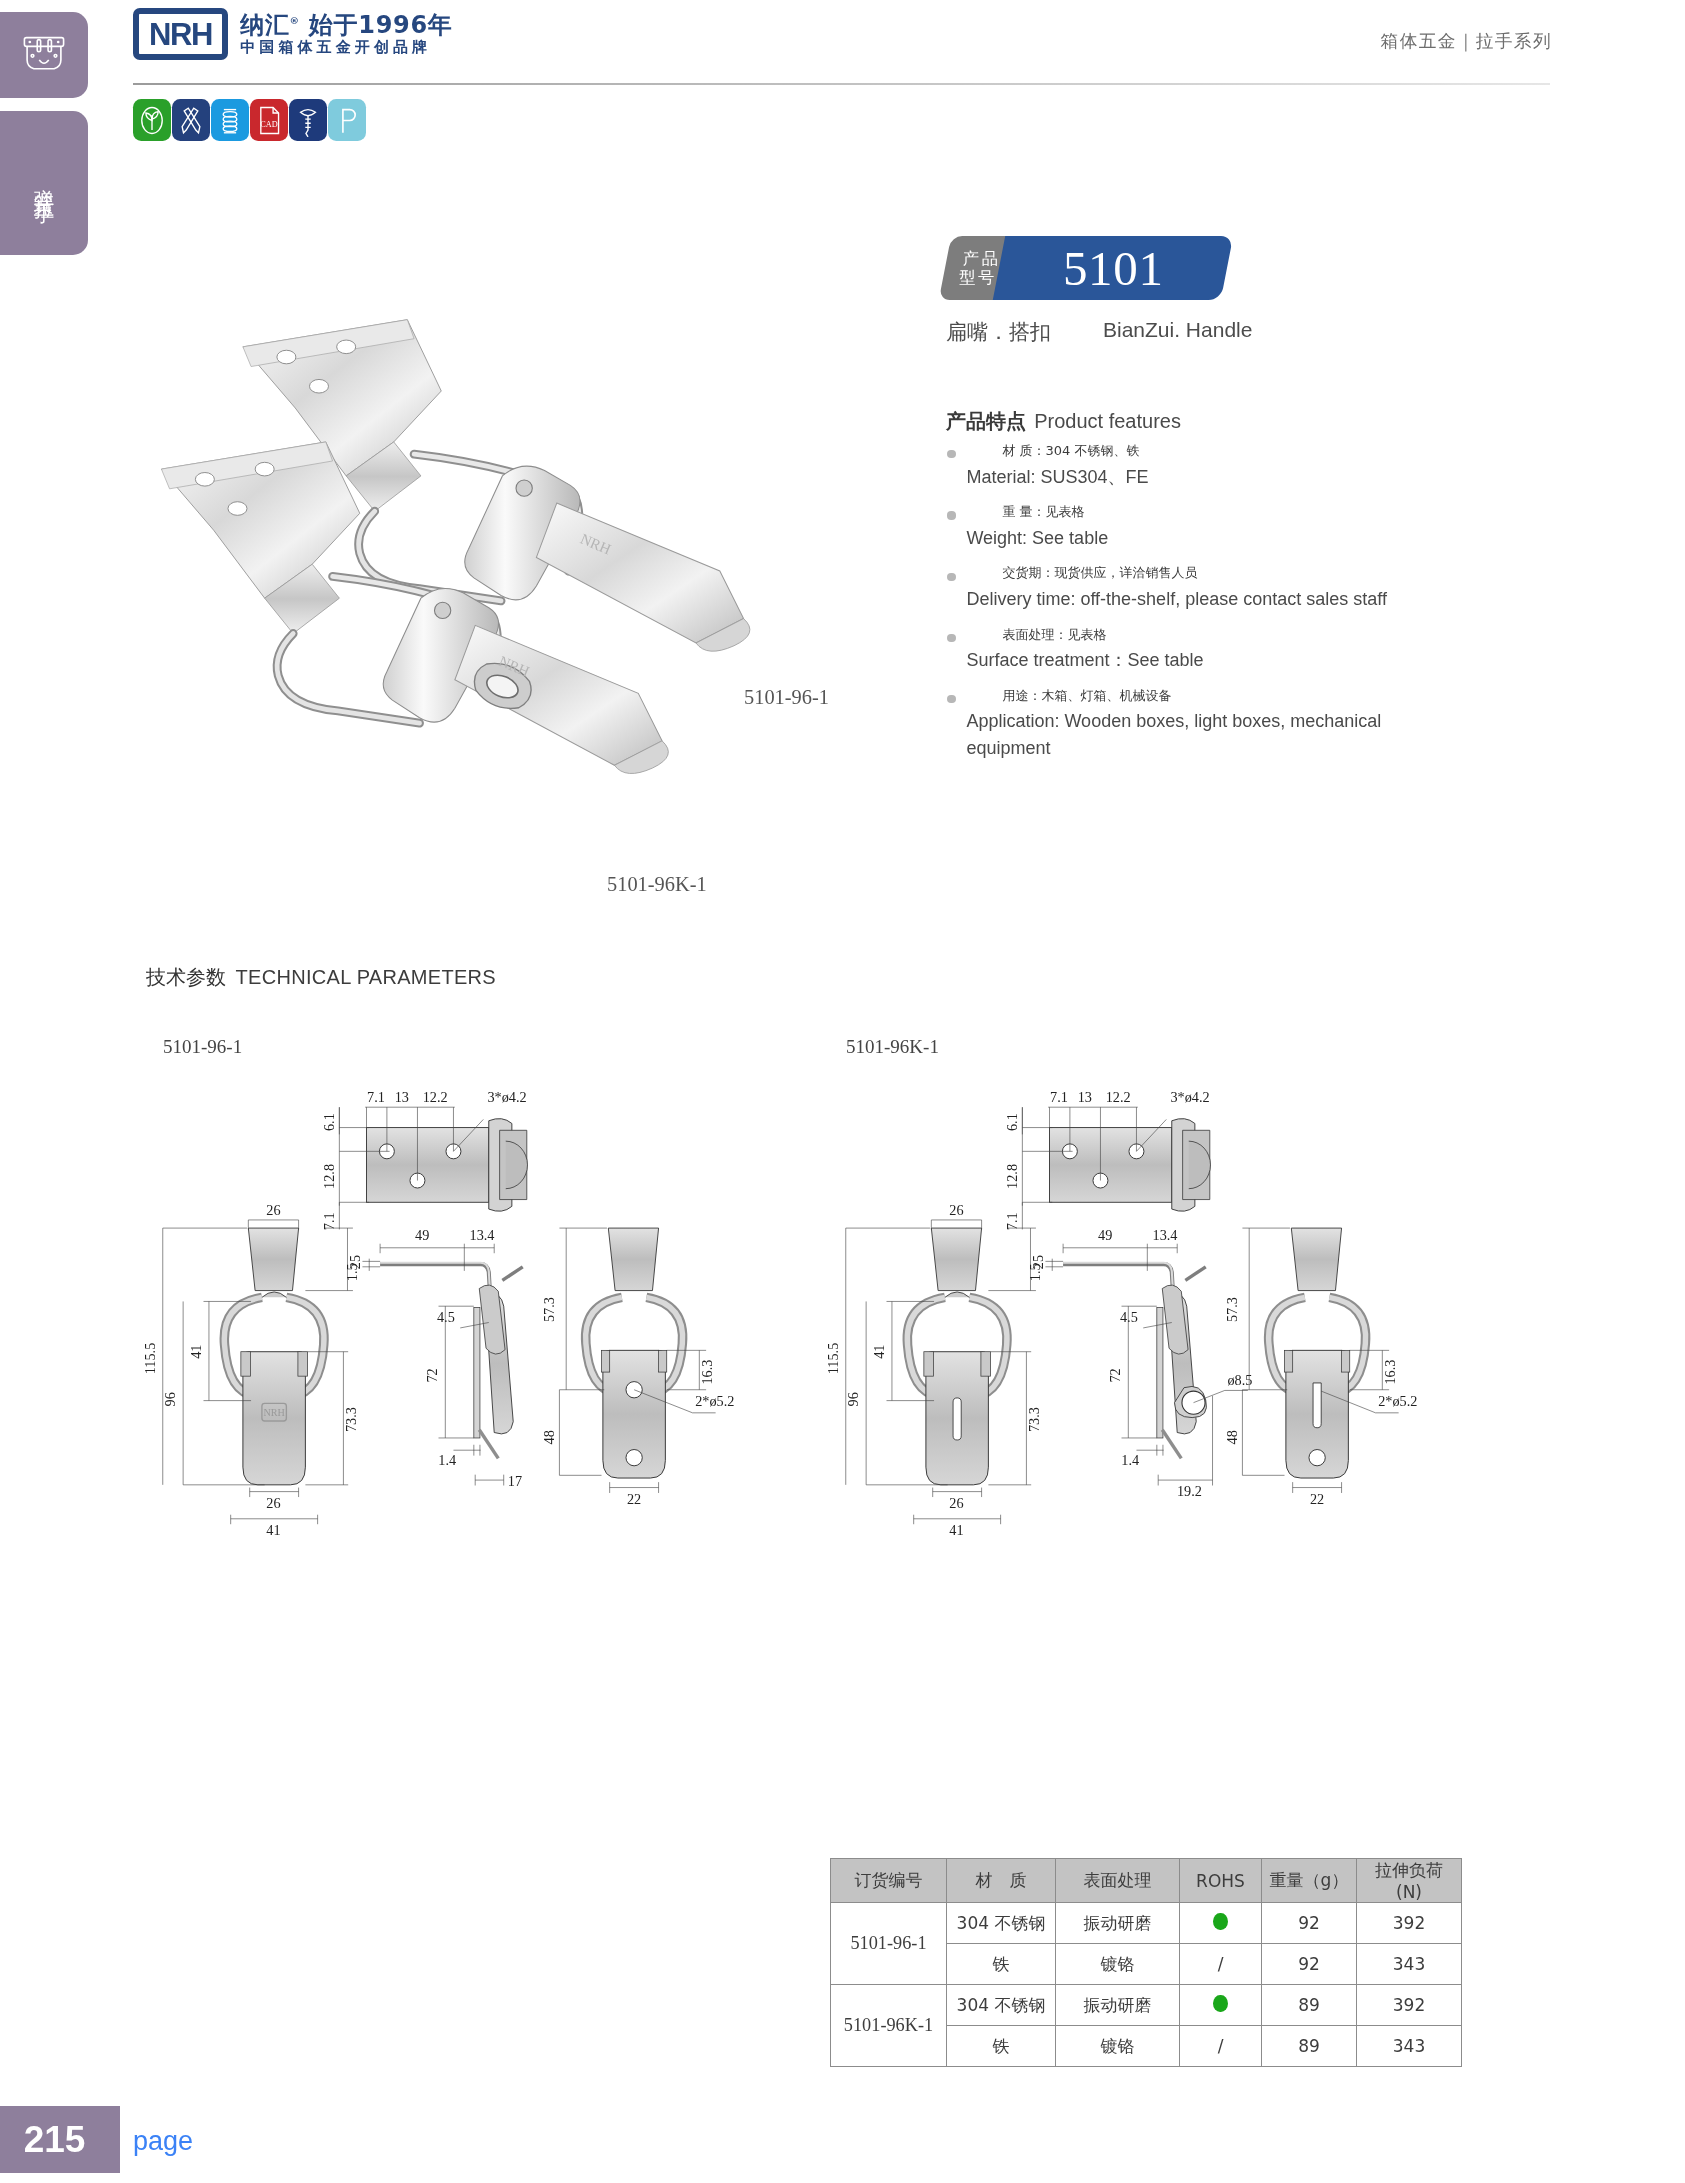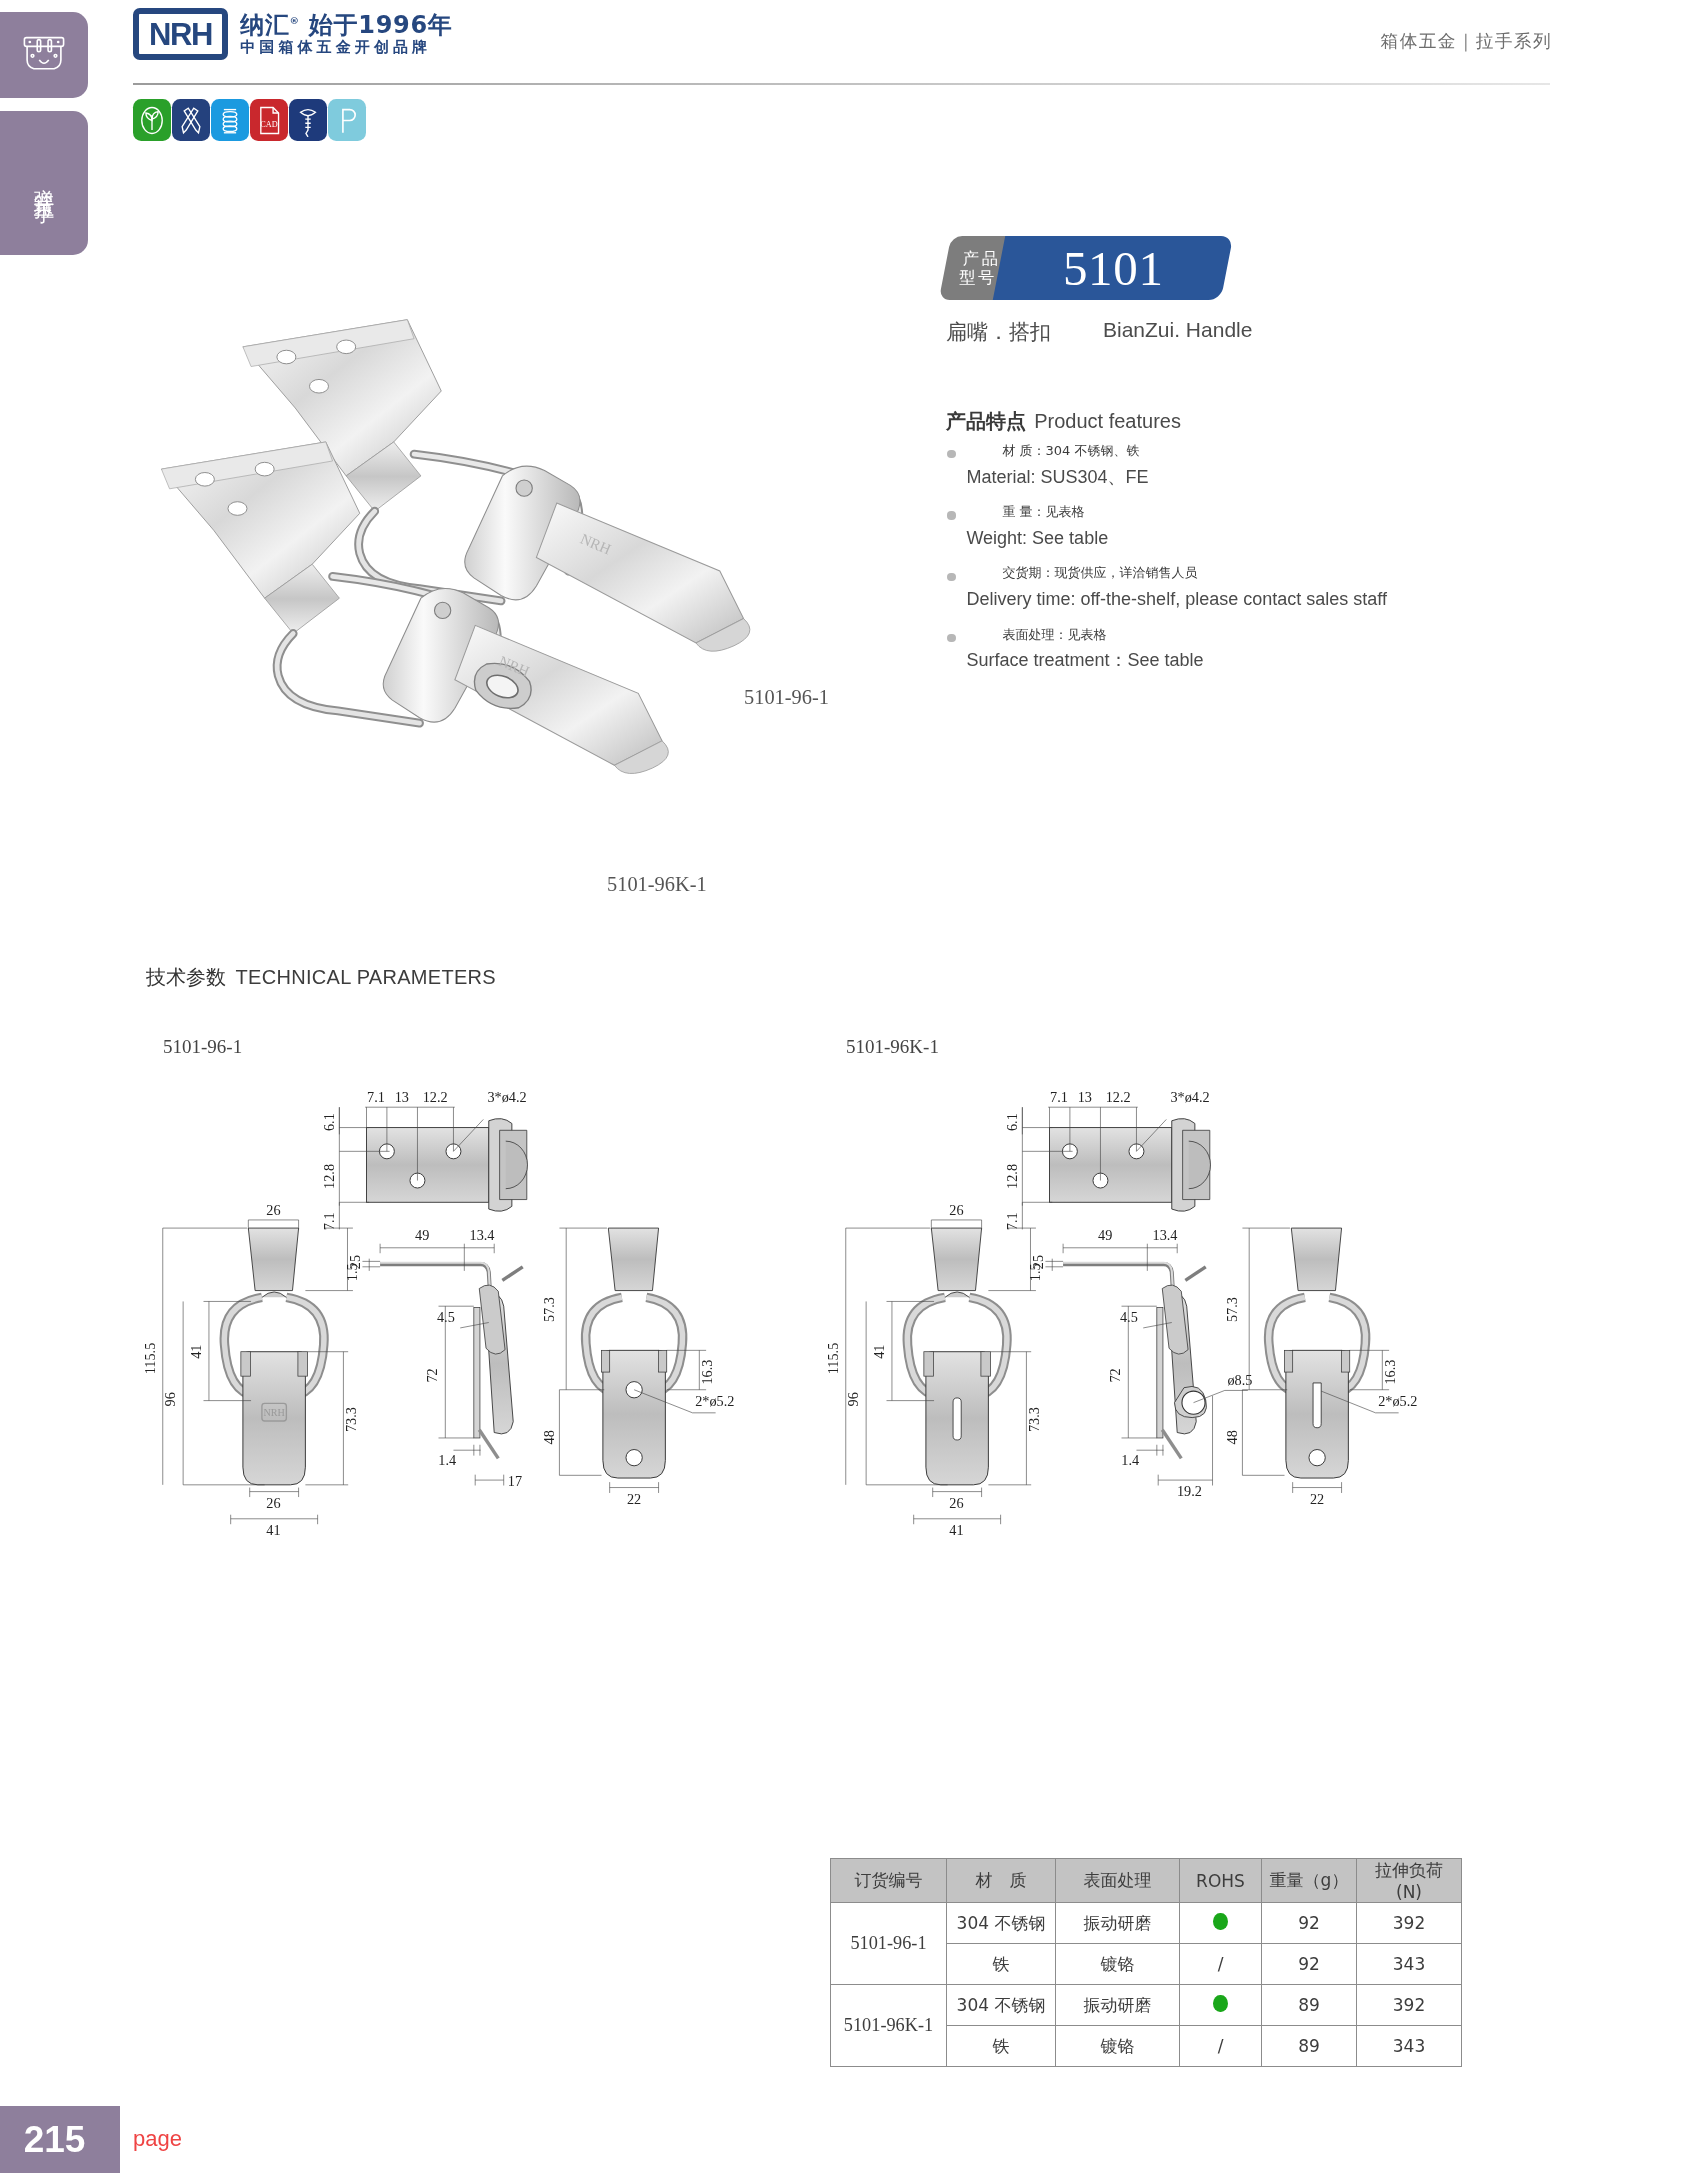--- a/index.html
+++ b/index.html
@@ -104,21 +104,21 @@
   }
   .spec-table th{ background:#c3c3c3; font-size:17px; height:41px; padding:0 6.8px; }
   .spec-table td{ font-size:17px; height:41px; padding:0 5.4px; background:#fff; }
   .spec-table td.part{ font-family:"Liberation Serif",serif; font-size:18.3px; }
   .rohs-dot{ display:inline-block; width:14.3px; height:17px; border-radius:50%; background:#1aa71a; }
 
   
   .footer-badge{ position:absolute; left:0; top:2106px; width:120px; height:67px;
     background:#8e7f9c; display:flex; align-items:center; justify-content:center; padding-right:11px; }
   .footer-badge span{ color:#fff; font-size:37px; font-weight:bold; font-family:"Liberation Sans",sans-serif; }
-  .footer-page{ position:absolute; left:133px; top:2126px; font-size:22px; color:#ef4444; font-family:"Liberation Sans",sans-serif; }
+  .footer-page{ position:absolute; left:133px; top:2126px; font-size:27px; color:#3b82f6; font-family:"Liberation Sans",sans-serif; }
 
   text { font-family:"Liberation Serif",serif; }
 </style>
 </head>
 <body>
 
 <div class="side-tab" id="tab-icon">
   <span>
     <svg viewBox="0 0 74 60" fill="none" stroke="#fff" stroke-width="2.4">
       <rect x="8" y="5" width="58" height="13" rx="3"></rect>
@@ -304,20 +304,25 @@
   </div>
   <div class="feat">
     <span class="dot"></span>
     <span class="cn">交货期：现货供应，详洽销售人员</span>
     <span class="en">Delivery time: off-the-shelf, please contact sales staff</span>
   </div>
   <div class="feat">
     <span class="dot"></span>
     <span class="cn">表面处理：见表格</span>
     <span class="en">Surface treatment：See table</span>
+  </div>
+  <div class="feat">
+    <span class="dot"></span>
+    <span class="cn">用途：木箱、灯箱、机械设备</span>
+    <span class="en">Application: Wooden boxes, light boxes, mechanical equipment</span>
   </div>
 </div>
 
 <div class="tech-head">
   <span class="cn">技术参数</span><span class="en">TECHNICAL PARAMETERS</span>
 </div>
 <div class="dwg-title" id="dwg-title-left">5101-96-1</div>
 <div class="dwg-title" id="dwg-title-right">5101-96K-1</div>
 
 <div class="dwg-group" id="dwg-left">

